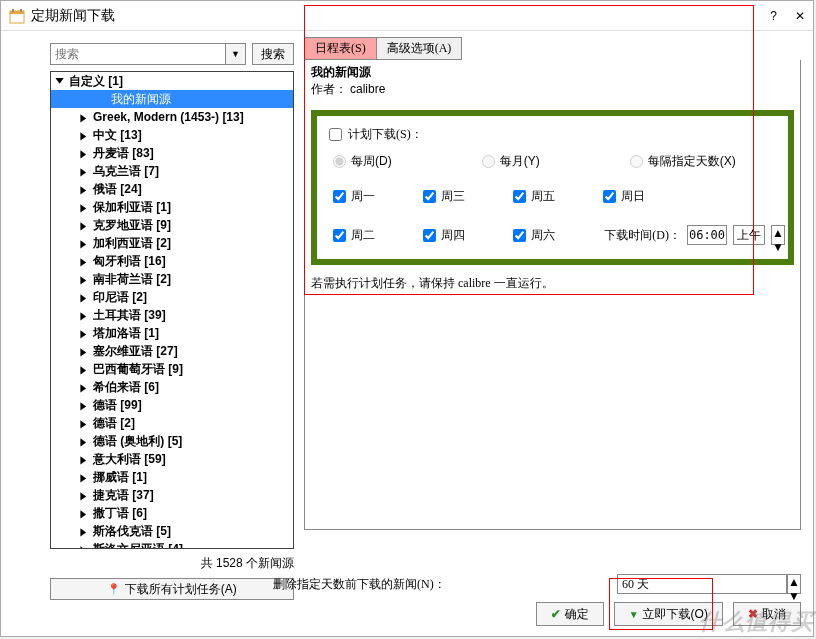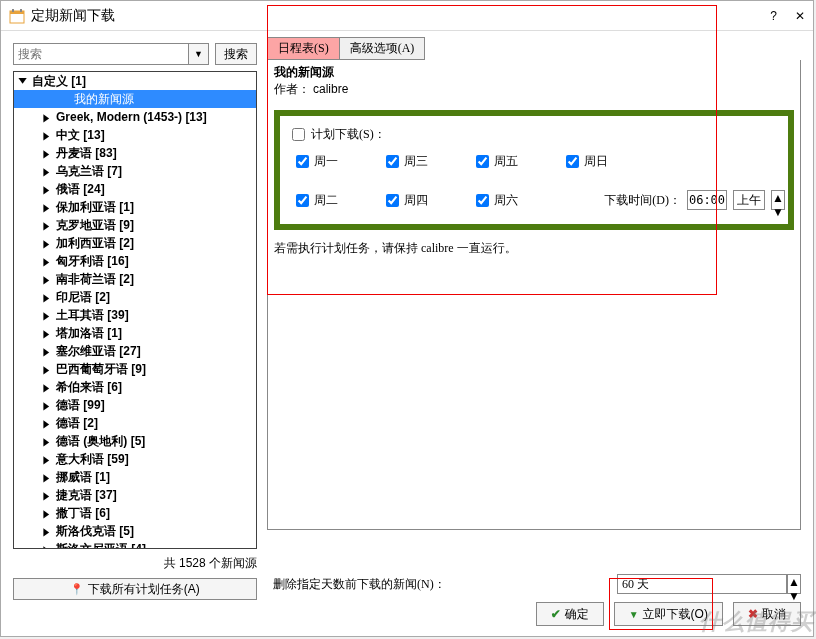--- a/index.html
+++ b/index.html
@@ -9,21 +9,21 @@
 .titlebar .icon { width: 16px; height: 16px; margin-right: 6px; display: inline-block; }
 .titlebar .title { flex: 1; font-size: 14px; }
 .titlebar .btns { display: flex; gap: 18px; font-size: 14px; }
 .titlebar .btns span { cursor: default; }
 .body { padding: 12px 12px 8px 12px; }
 .toprow { display: flex; gap: 6px; margin-bottom: 6px; }
 .searchwrap { flex: 1; display: flex; }
 .searchinput { flex: 1; height: 22px; border: 1px solid #888; padding: 0 4px; background: #fff; }
 .ddbtn { width: 20px; height: 22px; border: 1px solid #888; border-left: none; background: #f5f5f5; display: flex; align-items: center; justify-content: center; font-size: 9px; }
 .searchbtn { height: 22px; padding: 0 8px; border: 1px solid #888; background: #f5f5f5; }
-.cols { display: flex; gap: 10px; }
+.cols { display: flex; gap: 10px; margin-left: 37px; }
 .left { width: 244px; }
 .tree { border: 1px solid #404040; height: 478px; overflow-y: scroll; background: #fff; }
 .tree-row { display: flex; align-items: center; height: 18px; padding-left: 4px; white-space: nowrap; }
 .tree-row.lvl1 { font-weight: bold; }
 .tree-row.lvl2 { padding-left: 28px; font-weight: bold; }
 .tree-row.sel { background: #2e8bff; color: #fff; padding-left: 60px; font-weight: normal; }
 .tri { display: inline-block; width: 10px; margin-right: 4px; font-size: 10px; transform: scaleX(0.7); }
 .tri.open { transform: rotate(90deg) scaleX(0.7); }
 .count { text-align: right; padding: 6px 0; }
 .dlallbtn { width: 100%; height: 22px; border: 1px solid #888; background: #f5f5f5; display: flex; align-items: center; justify-content: center; gap: 4px; }
@@ -136,20 +136,34 @@
         <div class="tabbody">
           <div class="srcname">我的新闻源</div>
           <div class="author">
             <span>作者：</span>&nbsp;<span>calibre</span>
           </div>
           <div class="schedbox">
             <div class="chkrow">
               <input type="checkbox" style="">
               <span style="font-family:SimSun">计划下载(S)：</span>
             </div>
+            <div class="radios">
+              <label>
+                  <input type="radio" checked="" disabled="" style="">
+                  <span>每周(D)</span>
+                </label>
+              <label>
+                  <input type="radio" disabled="" style="">
+                  <span>每月(Y)</span>
+                </label>
+              <label>
+                  <input type="radio" disabled="" style="">
+                  <span>每隔指定天数(X)</span>
+                </label>
+            </div>
             <div class="days">
               <label>
                   <input type="checkbox" checked="" style="">
                   <span>周一</span>
                 </label>
               <label>
                   <input type="checkbox" checked="" style="">
                   <span>周三</span>
                 </label>
               <label>

